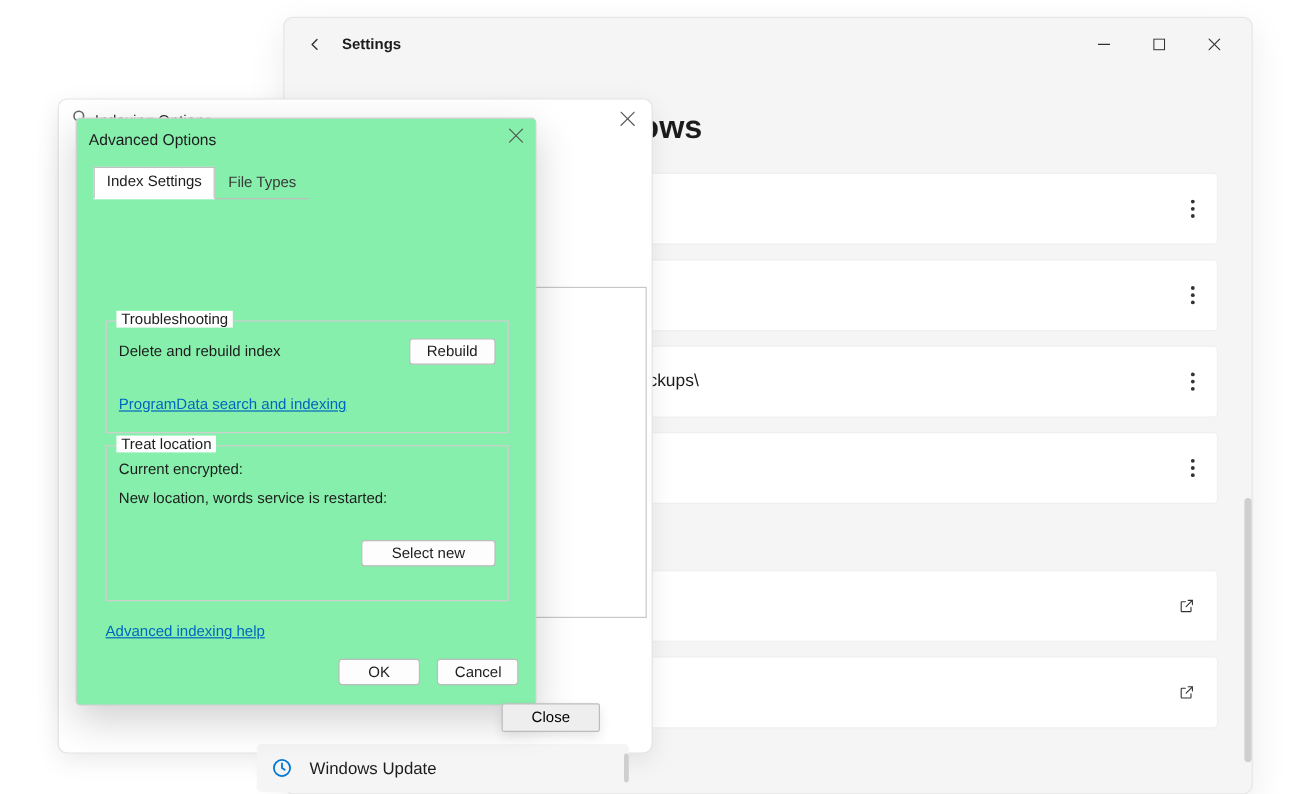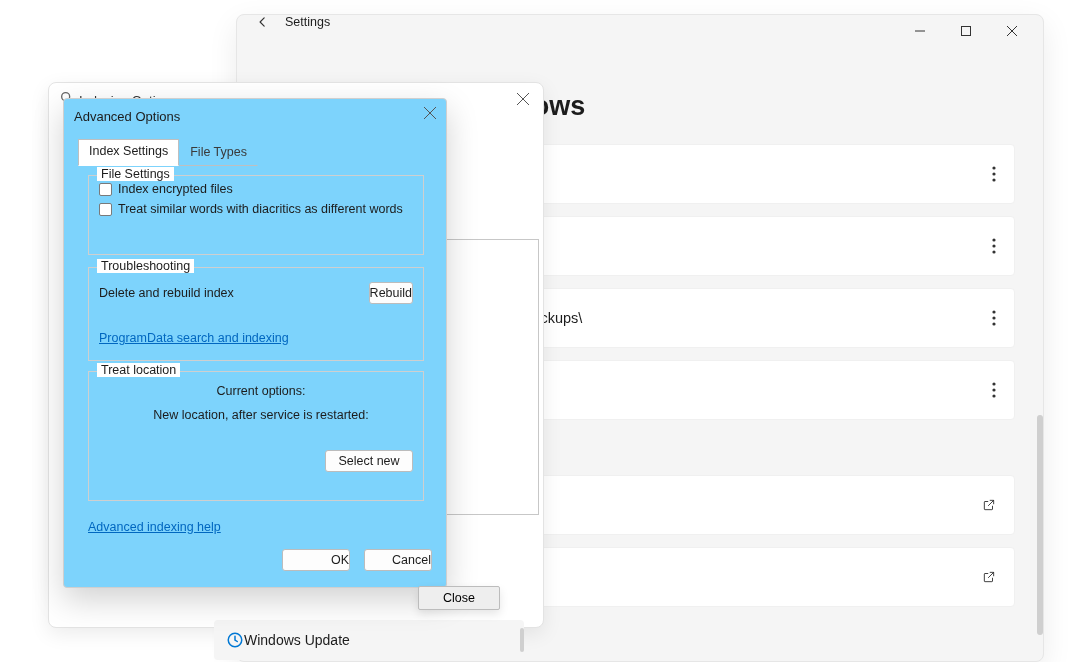--- a/index.html
+++ b/index.html
@@ -4,21 +4,21 @@
 <style>
   * { box-sizing: border-box; margin: 0; padding: 0; font-family: "Segoe UI", sans-serif; }
   body { width: 1090px; height: 662px; background: #fff; position: relative; overflow: hidden; }
 
   
   .settings-window {
     position: absolute; left: 236px; top: 14px; width: 808px; height: 648px;
     background: #f5f5f5; border: 1px solid #e6e6e6; border-radius: 8px;
     box-shadow: 0 10px 30px rgba(0,0,0,0.08);
   }
-  .titlebar { display: flex; align-items: flex-start; height: 44px; padding: 0 8px; }
+  .titlebar { display: flex; align-items: center; height: 44px; padding: 0 8px; font-weight: bold; }
   .titlebar .back { width: 36px; display: flex; align-items: center; justify-content: center; cursor: pointer; }
   .titlebar .title { font-size: 12.5px; color: #1c1c1c; margin-left: 4px; }
   .window-controls { margin-left: auto; display: flex; gap: 0; }
   .window-controls .wc { width: 46px; height: 32px; display: flex; align-items: center; justify-content: center; cursor: pointer; }
 
   .settings-body { padding: 16px 28px 0 28px; }
 
   .breadcrumb-row { display: flex; align-items: center; gap: 18px; margin-bottom: 22px; margin-top: 16px; }
   .breadcrumb-dots { font-size: 22px; color: #333; letter-spacing: 0px; line-height: 1; cursor: pointer; }
   .page-title { font-size: 27px; font-weight: 600; color: #1c1c1c; }
@@ -51,29 +51,29 @@
   }
   .left-panel .close-x { position:absolute; right:14px; top:10px; }
   .left-panel .lp-title-ico { position:absolute; left:10px; top:7px; }
   .left-panel .lp-title { position:absolute; left:30px; top:10px; font-size:13px; color:#333;}
   .left-panel .inner-box {
     position:absolute; left:22px; top:156px; width:468px; height:276px; border:1px solid #c7c7c7;
   }
   .left-panel .stray { position:absolute; left:14px; font-size:13px; color:#333;}
   .wu-row {
     position:absolute; bottom:2px; left:214px; width:310px; height:40px;
-    display:flex; align-items:center; 
+    display:flex; align-items:center; gap:14px;
     background:#f5f5f5; border-radius:4px; padding:0 12px;
   }
   .wu-row .wu-scroll { position:absolute; right:0; top:8px; width:4px; height:24px; background:#cfcfcf; border-radius:2px;}
 
   
   .adv-dialog {
     position: absolute; left: 63px; top: 98px; width: 384px; height: 490px;
-    background: #7dd3fc; border: 1px solid #cfcfcf; border-radius: 4px;
+    background: #86efac; border: 1px solid #cfcfcf; border-radius: 4px;
     box-shadow: 0 12px 32px rgba(0,0,0,0.18);
   }
   .adv-title { position:absolute; left:10px; top:10px; font-size:13px; color:#1c1c1c; }
   .adv-close { position:absolute; right:10px; top:8px; cursor:pointer; }
 
   .tabs { position:absolute; left:14px; top:40px; width:356px; display:flex; }
   .tab { font-size:12.5px; padding:4px 10px 6px; cursor:pointer; color:#1c1c1c; }
   .tab.active { background:#fff; border:1px solid #bfbfbf; border-bottom:1px solid #fff; position:relative; z-index:2;}
   .tab:not(.active){ border:1px solid transparent; border-bottom:1px solid #bfbfbf; color:#3a3a3a; margin-top:1px }
 
@@ -82,38 +82,38 @@
 
   .gb-file { top:76px; height:80px;}
   .gb-troub { top:168px; height:94px;}
   .gb-loc { top:272px; height:130px;}
 
   .chk-row { display:flex; align-items:center; gap:6px; margin-left:10px; font-size:12.5px; color:#1c1c1c;}
   .chk { width:13px; height:13px; border:1px solid #7a7a7a; border-radius:2px; background:#fff; cursor:pointer;}
   .gb-file .chk-row:first-of-type{ margin-top:14px;}
   .gb-file .chk-row{ margin-top:6px;}
 
-  .gb-text { margin-left:10px; font-size:12.5px; color:#1c1c1c;text-align:center; }
+  .gb-text { margin-left:10px; font-size:12.5px; color:#1c1c1c; }
   .btn {
-    font-size:12.5px; padding:3px 0; background:#fdfdfd;
+    font-size:12.5px; padding:3px 14px; background:#fdfdfd;
     border:1px solid #bcbcbc; border-radius:3px; cursor:pointer; color:#1c1c1c;
   }
   .link { color:#0067c0; font-size:12.5px; text-decoration:underline; cursor:pointer;}
 
   .loc-input {
     margin:4px 10px 0 14px; height:18px; border-bottom:1px solid #a0a0a0; font-size:12.5px;
     color:#1c1c1c; width:300px; padding-left:2px;
   }
   .loc-input2 {
     margin:4px 10px 0 14px; height:18px; font-size:12.5px; width:300px;
   }
 
   .adv-help { position:absolute; left:24px; bottom:52px;}
   .adv-buttons { position:absolute; right:14px; bottom:16px; display:flex; gap:14px;}
-  .adv-buttons .btn { width:68px; text-align:right;}
+  .adv-buttons .btn { width:68px; text-align:center;}
 
   .extra-close-bar {
     position:absolute; left:418px; top:586px; width:82px; height:24px;
     background:#eee; border:1px solid #bcbcbc; border-radius:2px;
     display:flex; align-items:center; justify-content:center; font-size:12.5px; cursor:pointer;
     box-shadow:0 4px 10px rgba(0,0,0,0.1);
   }
 
   svg { display:block; }
 </style>
@@ -296,50 +296,39 @@
         <line x1="0" y1="0" x2="12" y2="12" stroke="#555"></line>
         <line x1="12" y1="0" x2="0" y2="12" stroke="#555"></line>
       </svg>
   </div>
 
   <div class="tabs">
     <div class="tab active">Index Settings</div>
     <div class="tab">File Types</div>
   </div>
 
-  <div class="groupbox gb-file">
-    <div class="legend">File Settings</div>
-    <div class="chk-row">
-      <div class="chk"></div>
-      <span>Index encrypted files</span>
-    </div>
-    <div class="chk-row">
-      <div class="chk"></div>
-      <span>Treat similar words with diacritics as different words</span>
-    </div>
-  </div>
 
   <div class="groupbox gb-troub">
     <div class="legend">Troubleshooting</div>
     <div style="display:flex;align-items:center;justify-content:space-between;margin:14px 10px 0 10px;">
       <span class="gb-text" style="margin-left:0">Delete and rebuild index</span>
       <button class="btn">Rebuild</button>
     </div>
     <div style="margin:24px 0 0 10px;">
       <span class="link">ProgramData search and indexing</span>
     </div>
   </div>
 
   <div class="groupbox gb-loc">
     <div class="legend">Treat location</div>
-    <div class="gb-text" style="margin-top:12px">Current options:</div>
-    <div class="gb-text" style="margin-top:10px">New location, after service is restarted:</div>
+    <div class="gb-text" style="margin-top:12px">Current encrypted:</div>
+    <div class="gb-text" style="margin-top:10px">New location, words service is restarted:</div>
     <div class="loc-input2"></div>
     <div style="display:flex;justify-content:flex-end;margin:6px 10px 0 0;">
-      <button class="btn" style="width:88px">Select new</button>
+      <button class="btn" style="width:112px">Select new</button>
     </div>
   </div>
 
   <div class="adv-help">
     <span class="link">Advanced indexing help</span>
   </div>
 
   <div class="adv-buttons">
     <button class="btn">OK</button>
     <button class="btn">Cancel</button>

